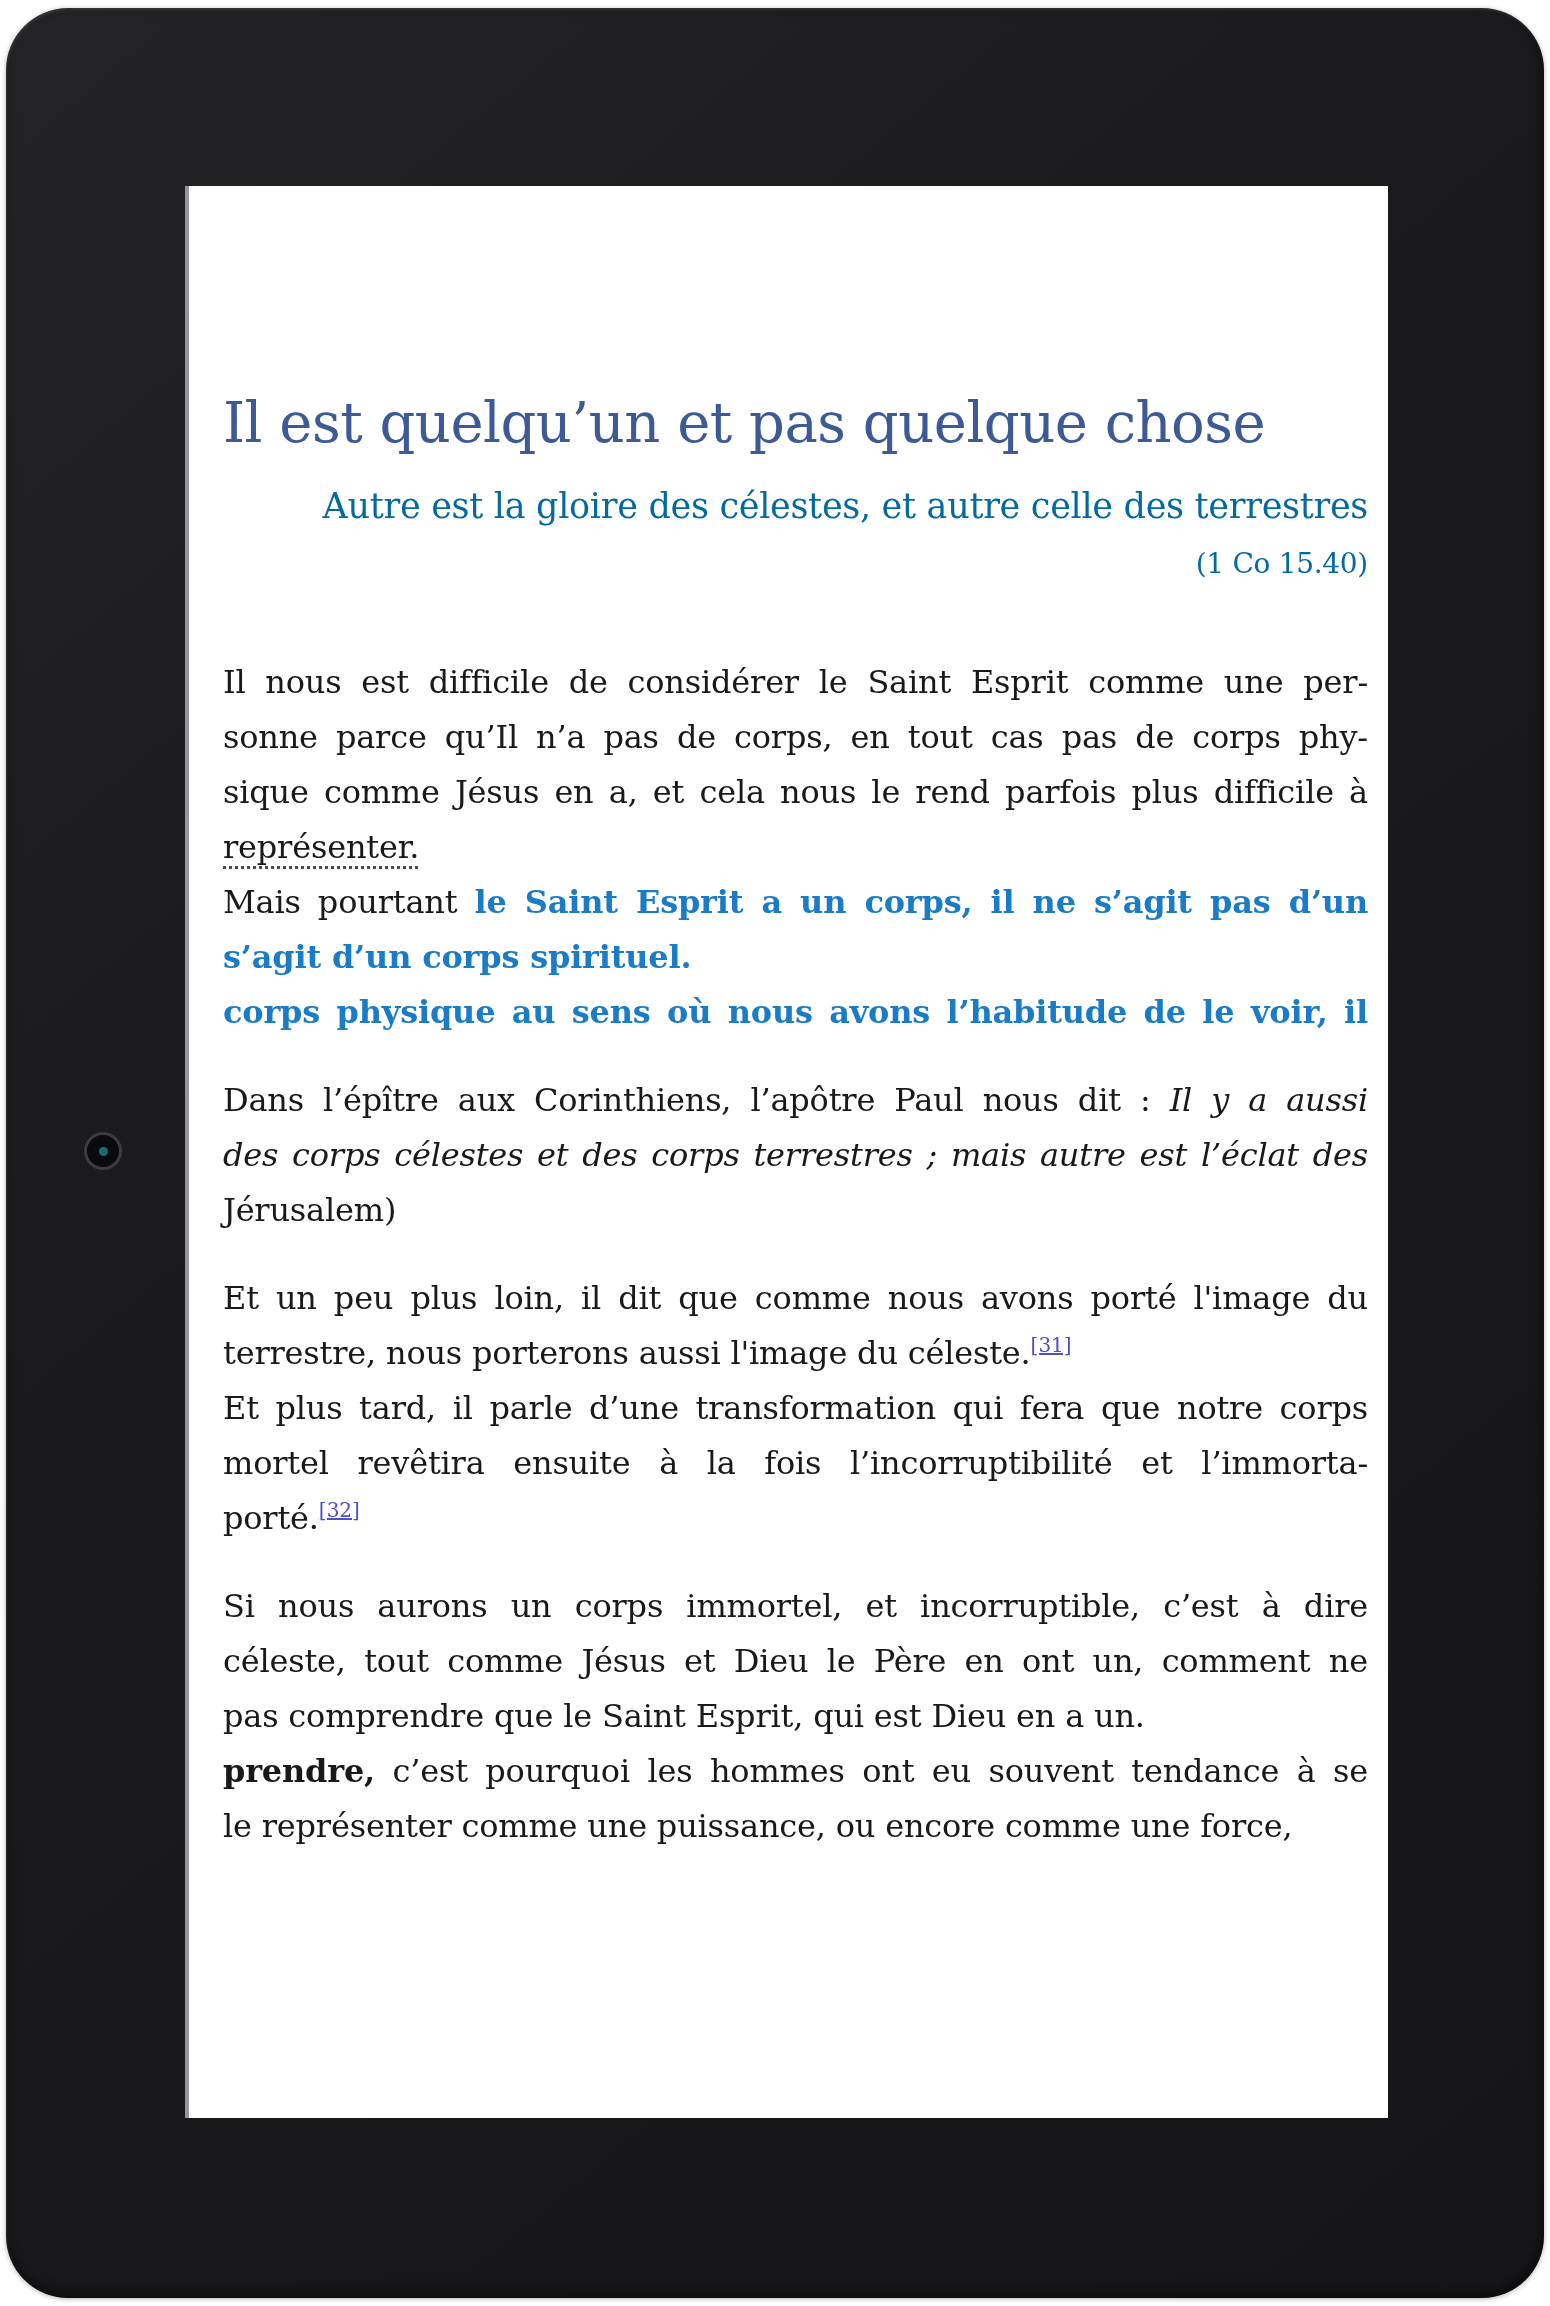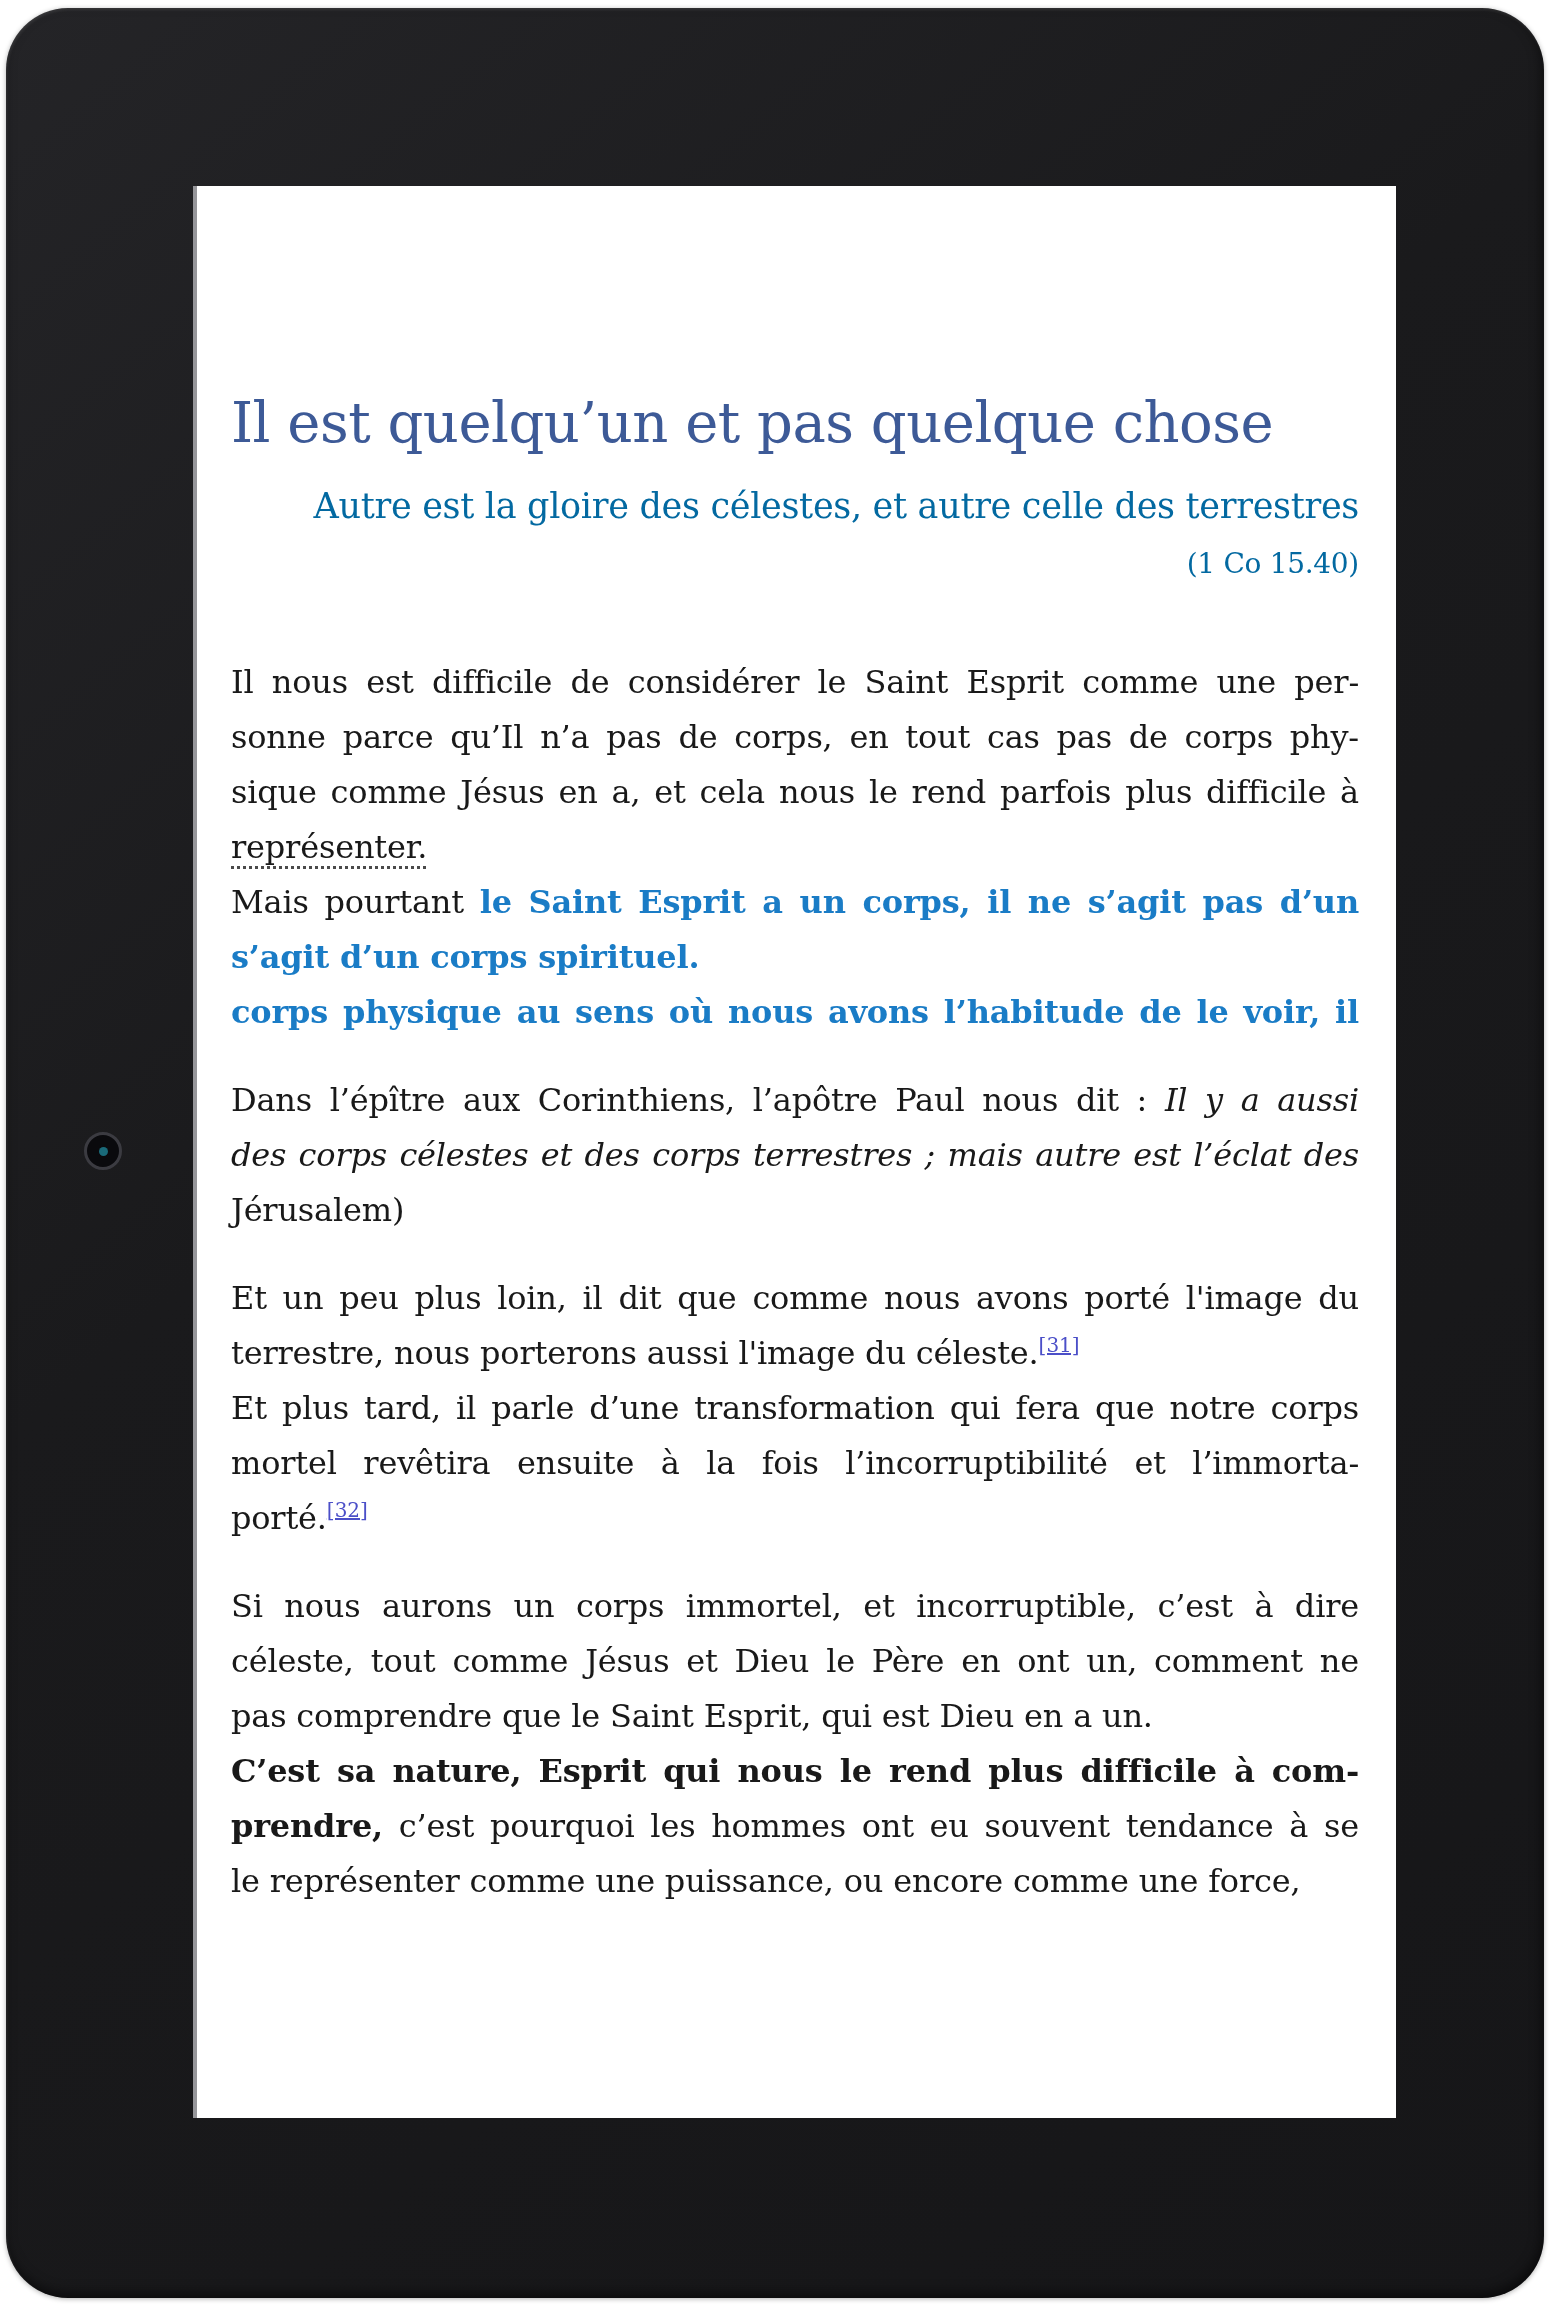--- a/index.html
+++ b/index.html
@@ -18,25 +18,25 @@
                 0 1px 5px rgba(0,0,0,0.30);
   }
   .camera{
     position:absolute;left:78px;top:1124px;width:38px;height:38px;
     border-radius:50%;background:#0a0a0d;border:3px solid #3b3b41;
     box-sizing:border-box;
     display:flex;align-items:center;justify-content:center;
   }
   .camera-glint{width:9px;height:9px;border-radius:50%;background:#1a6a79;}
   .screen{
-    position:absolute;left:187px;top:178px;width:1203px;height:1932px;
+    position:absolute;left:179px;top:178px;width:1203px;height:1932px;
     background:#ffffff;
     border-left:4px solid #96969a;
     box-sizing:border-box;
-    padding:205px 37px 0 34px;
+    padding:205px 20px 0 34px;
   }
   .title{
     margin:0;font-weight:normal;
     font-size:56px;line-height:64px;
     letter-spacing:-0.5px;
     color:var(--title-color,#3d5a97);
   }
   .epigraph{
     margin-top:22px;text-align:right;
     color:#0369a1;font-size:35px;line-height:58px;letter-spacing:-0.3px;
@@ -95,19 +95,18 @@
           <div class="line"><span class="seg-n">Et un peu plus loin, il dit que comme nous avons porté l'image du</span></div>
           <div class="line last"><span class="seg-n">terrestre, nous porterons aussi l'image du céleste.</span><sup class="seg-fn">[31]</sup></div>
           <div class="line"><span class="seg-n">Et plus tard, il parle d’une transformation qui fera que notre corps</span></div>
           <div class="line"><span class="seg-n">mortel revêtira ensuite à la fois l’incorruptibilité et l’immorta-</span></div>
           <div class="line last"><span class="seg-n">porté.</span><sup class="seg-fn">[32]</sup></div>
         </div>
         <div class="block">
           <div class="line"><span class="seg-n">Si nous aurons un corps immortel, et incorruptible, c’est à dire</span></div>
           <div class="line"><span class="seg-n">céleste, tout comme Jésus et Dieu le Père en ont un, comment ne</span></div>
           <div class="line last"><span class="seg-n">pas comprendre que le Saint Esprit, qui est Dieu en a un.</span></div>
-          <div class="line"><span class="seg-b">C’est sa nature, Esprit qui nous le rend plus difficile à com-</span></div>
           <div class="line"><span class="seg-b">prendre,</span><span class="seg-n"> c’est pourquoi les hommes ont eu souvent tendance à se</span></div>
           <div class="line last"><span class="seg-n">le représenter comme une puissance, ou encore comme une force,</span></div>
         </div>
       </div>
   </div>
 </div>
 
 </body></html>

